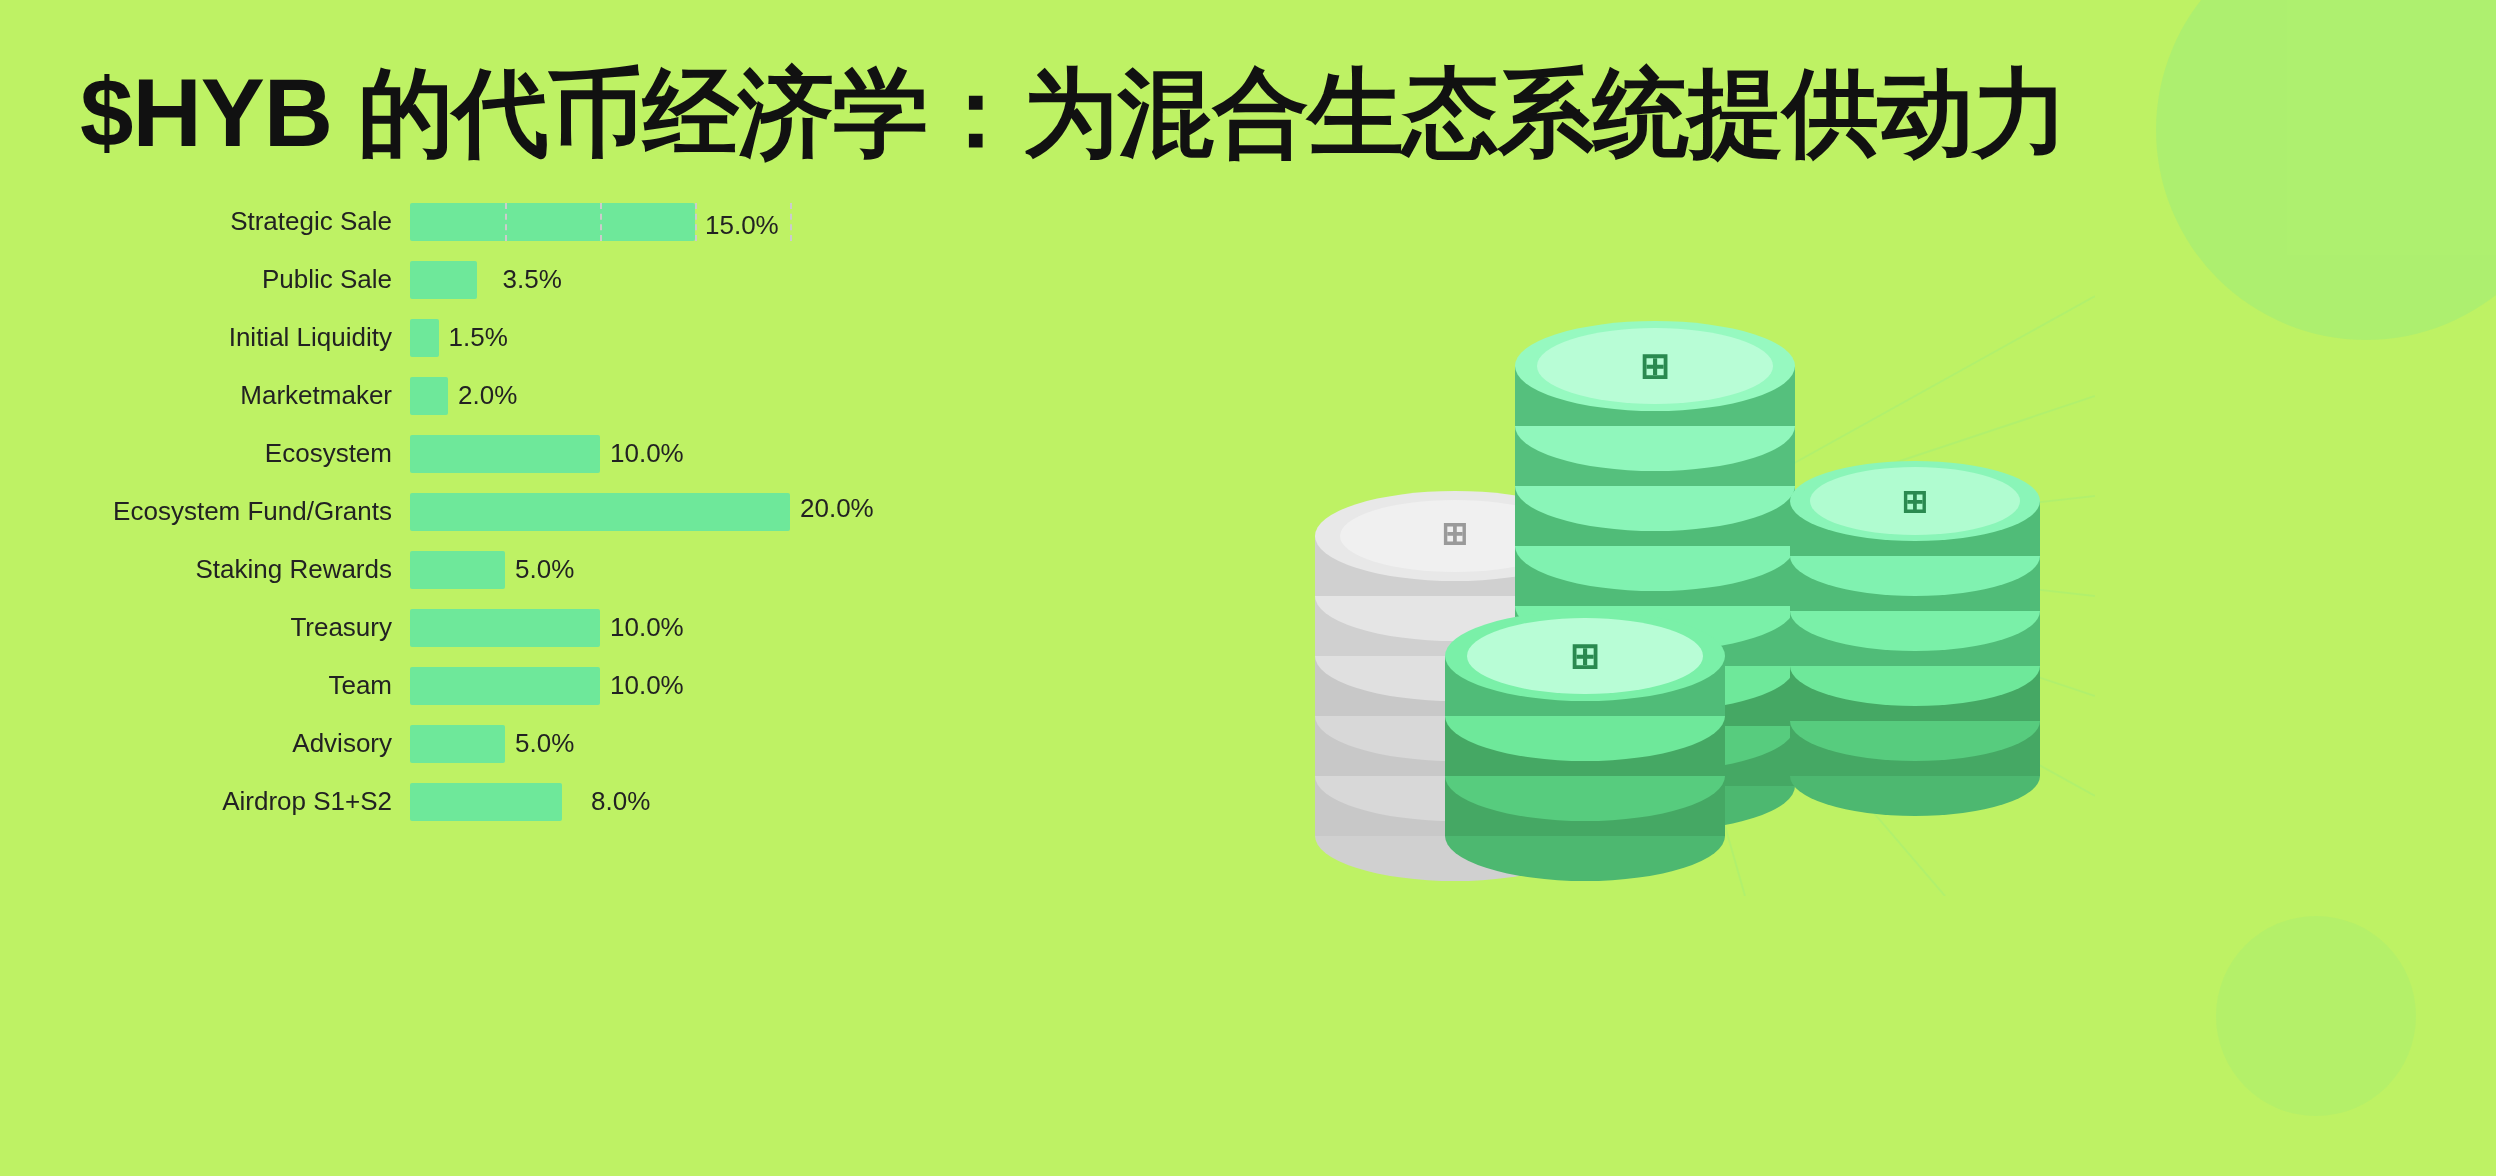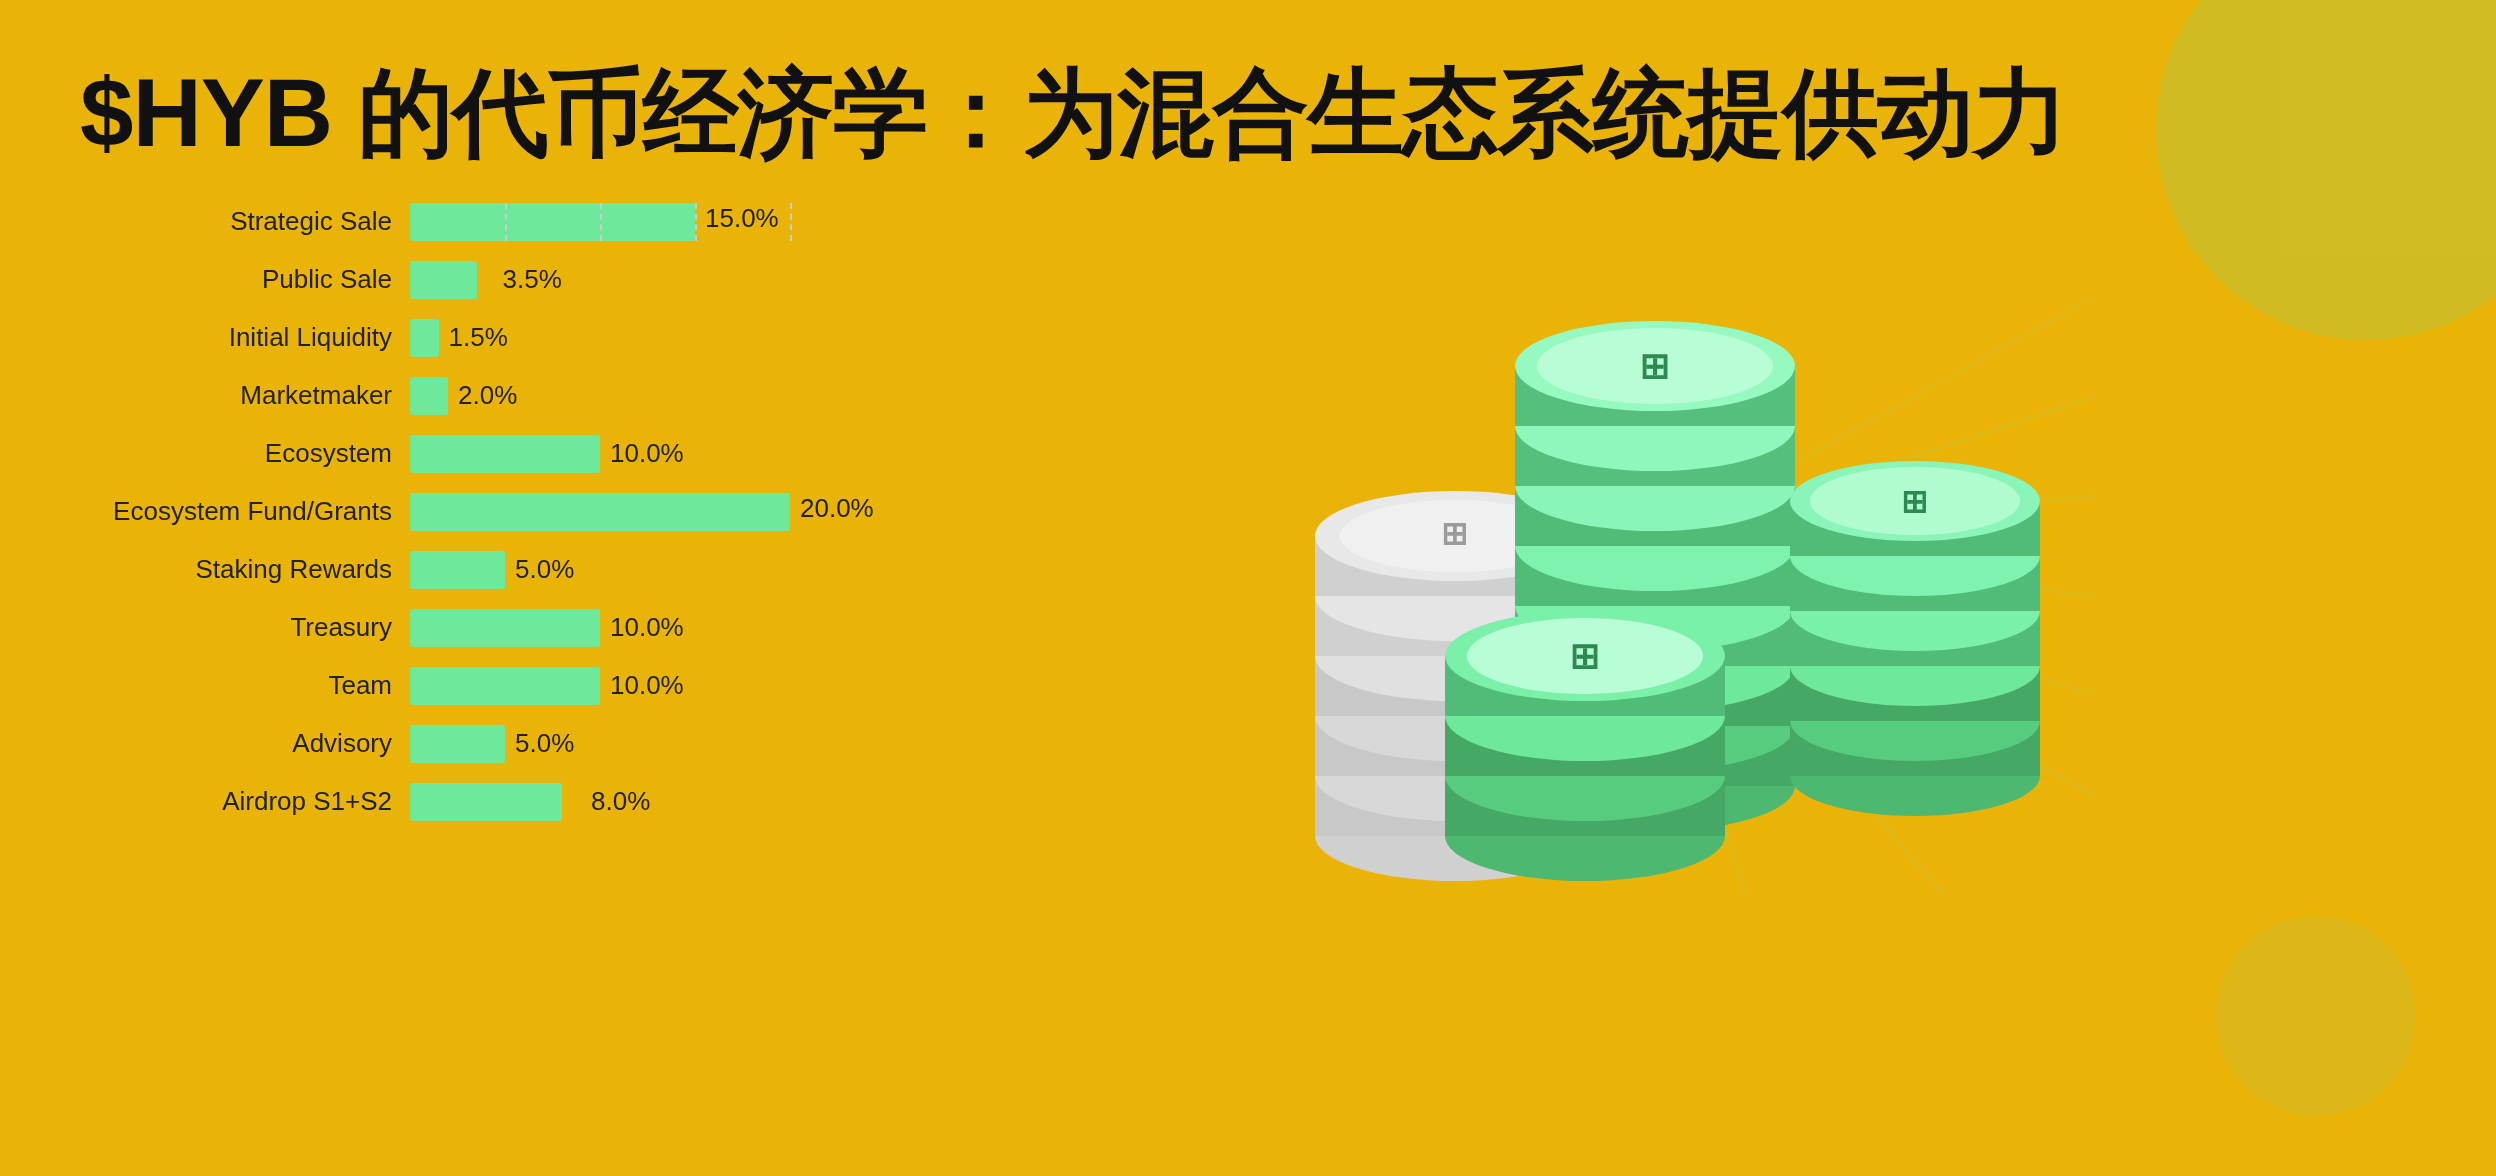--- a/index.html
+++ b/index.html
@@ -9,21 +9,21 @@
       background: #ffffff;
       width: 2496px;
       min-height: 1176px;
       overflow: hidden;
       position: relative;
     }
 
     .page-wrapper {
       width: 2496px;
       min-height: 1176px;
-      background: #eab308;
+      background: #bef264;
       padding: 60px 80px;
       position: relative;
     }
 
     
     .deco-circle-top {
       position: absolute;
       top: -80px;
       right: -80px;
       width: 420px;
@@ -142,21 +142,21 @@
 
     <h1 class="main-title">$HYB 的代币经济学：为混合生态系统提供动力</h1>
 
 
     <div class="chart-image-row">
 
       <div class="bar-chart" id="bar-chart-container">
 
       <div class="bar-row">
             <div class="bar-label">Strategic Sale</div>
-            <div style="flex: 1 1 0%; display: flex; align-items: flex-start; position: relative;">
+            <div style="flex: 1 1 0%; display: flex; align-items: flex-end; position: relative;">
               <div class="bar-fill" style="width: 285px; height: 38px; background: rgb(110, 232, 154); border-radius: 2px;"></div>
               <span class="bar-value">15.0%</span>
               <div style="position: absolute; top: 0px; bottom: 0px; left: 95px; width: 1px; border-left: 2px dashed rgb(204, 204, 204); z-index: 0;"></div>
               <div style="position: absolute; top: 0px; bottom: 0px; left: 190px; width: 1px; border-left: 2px dashed rgb(204, 204, 204); z-index: 0;"></div>
               <div style="position: absolute; top: 0px; bottom: 0px; left: 285px; width: 1px; border-left: 2px dashed rgb(204, 204, 204); z-index: 0;"></div>
               <div style="position: absolute; top: 0px; bottom: 0px; left: 380px; width: 1px; border-left: 2px dashed rgb(204, 204, 204); z-index: 0;"></div>
             </div>
           </div>
           <div class="bar-row">
             <div class="bar-label">Public Sale</div>

